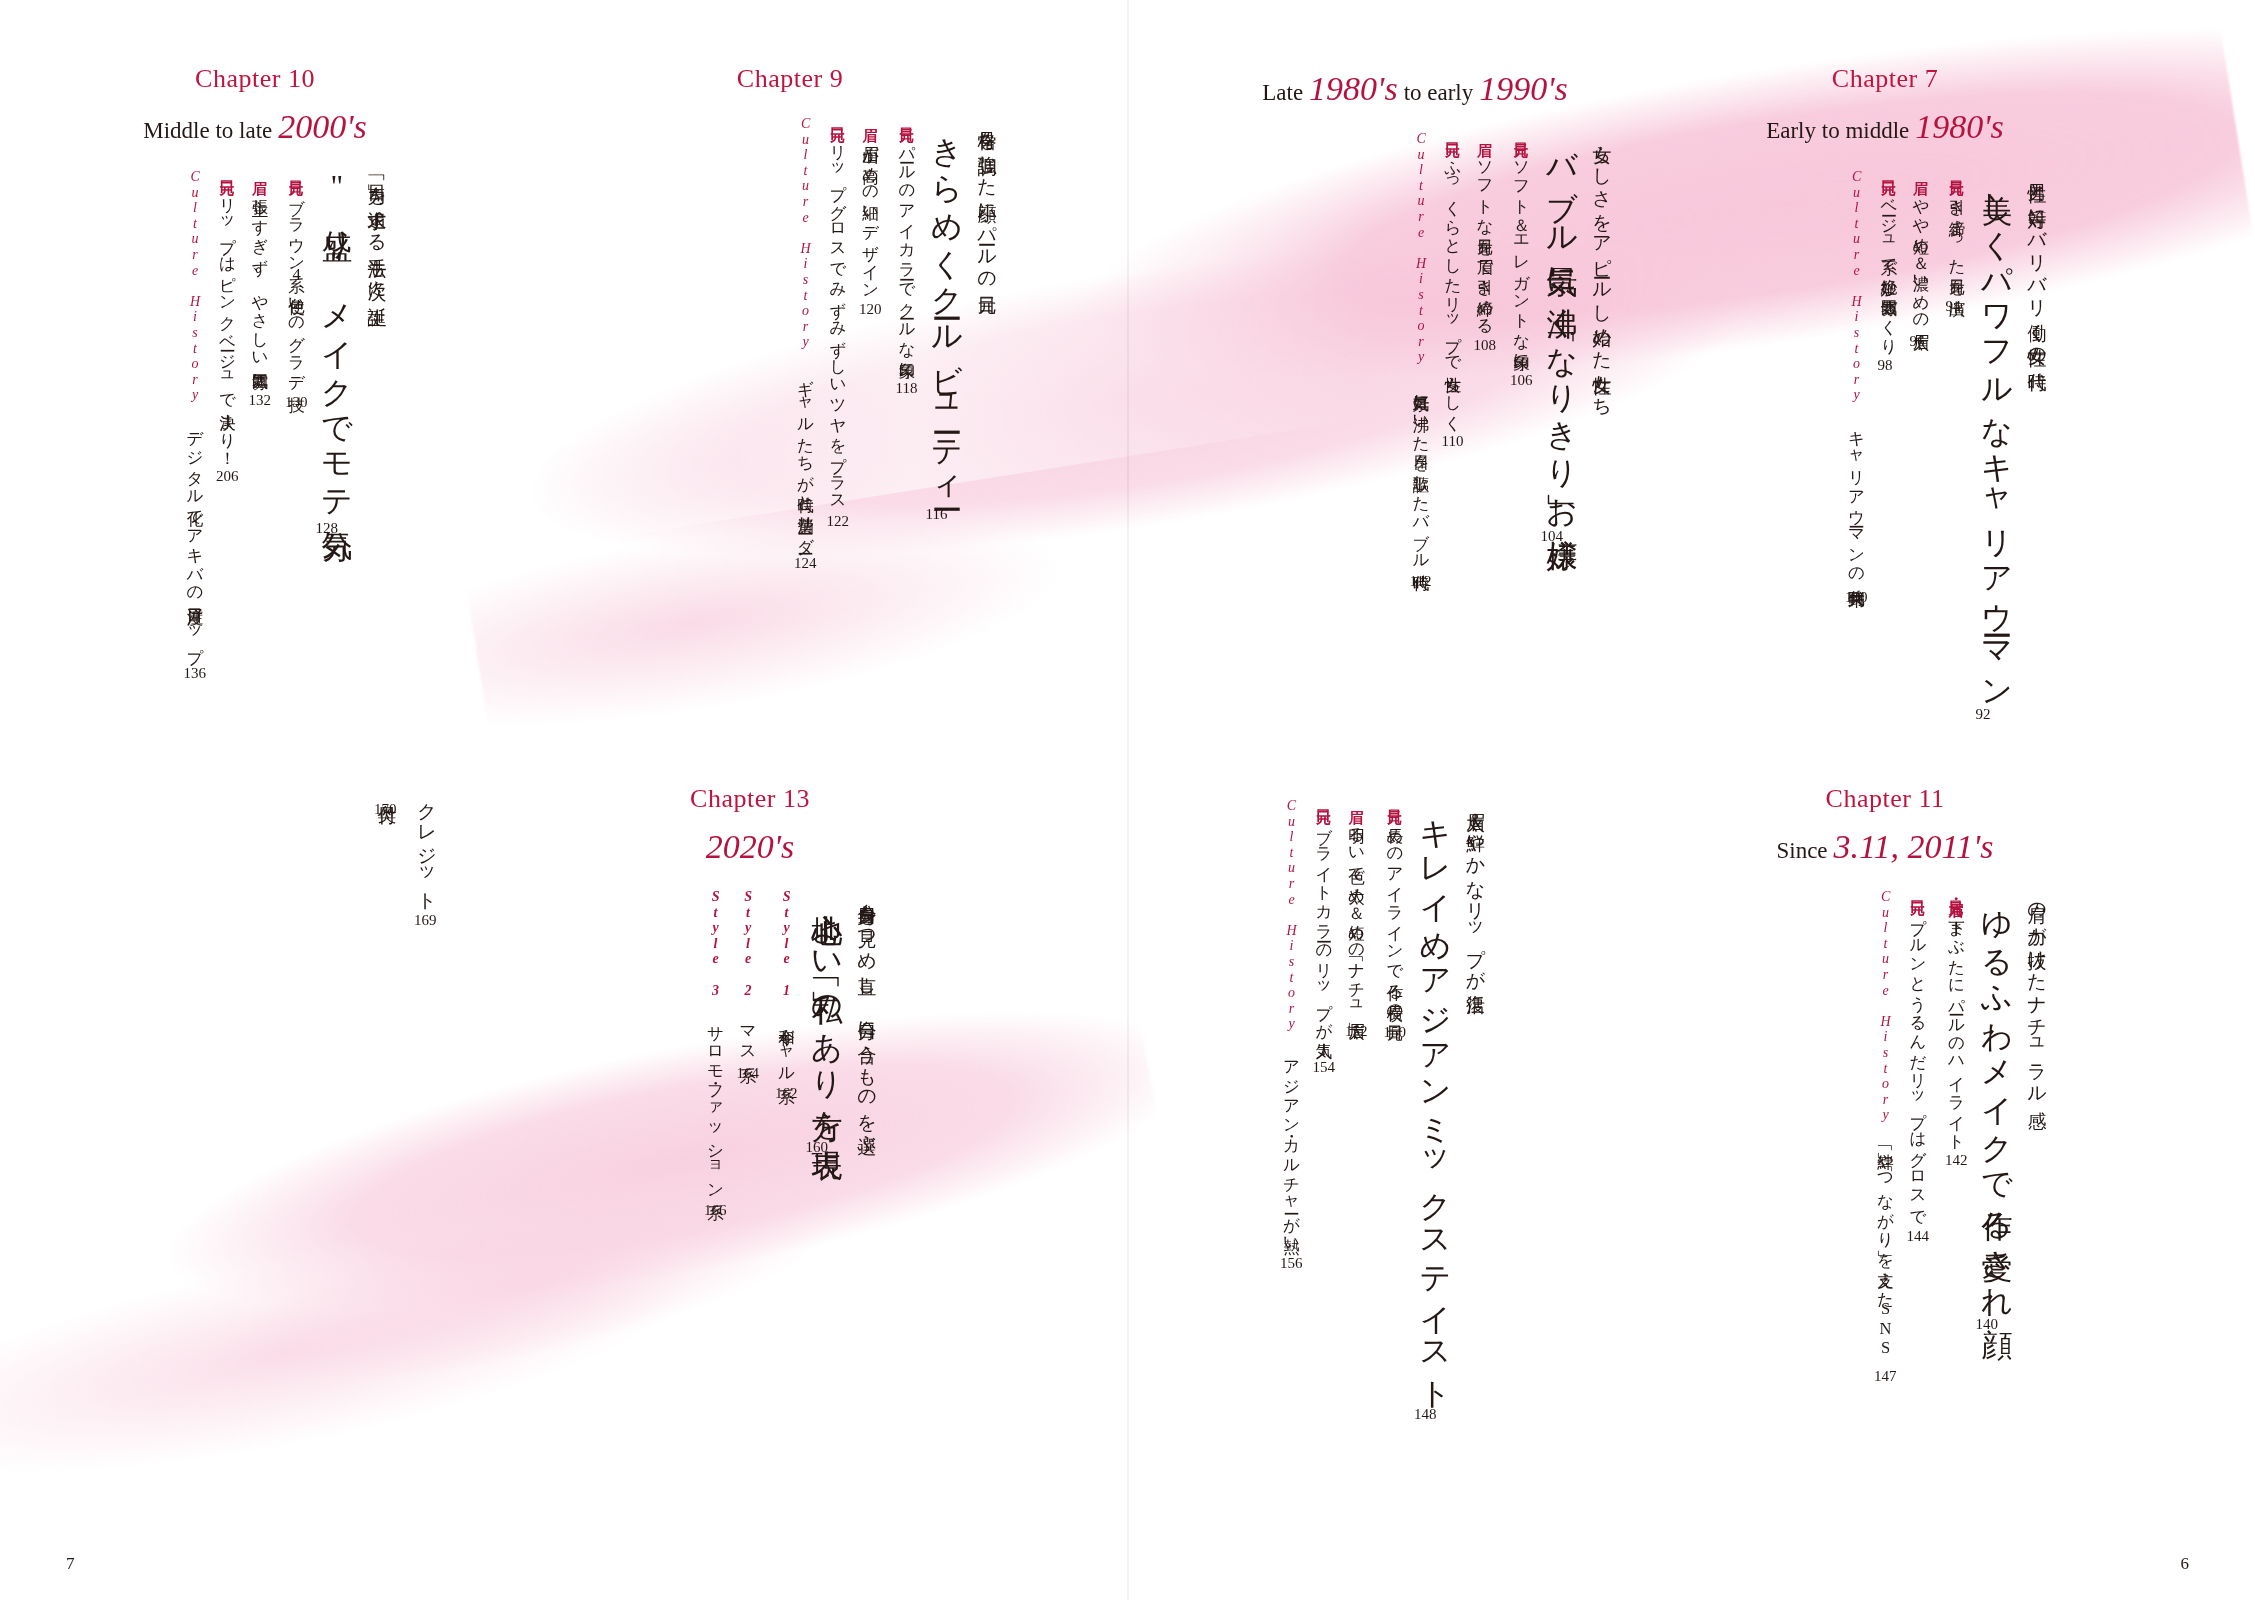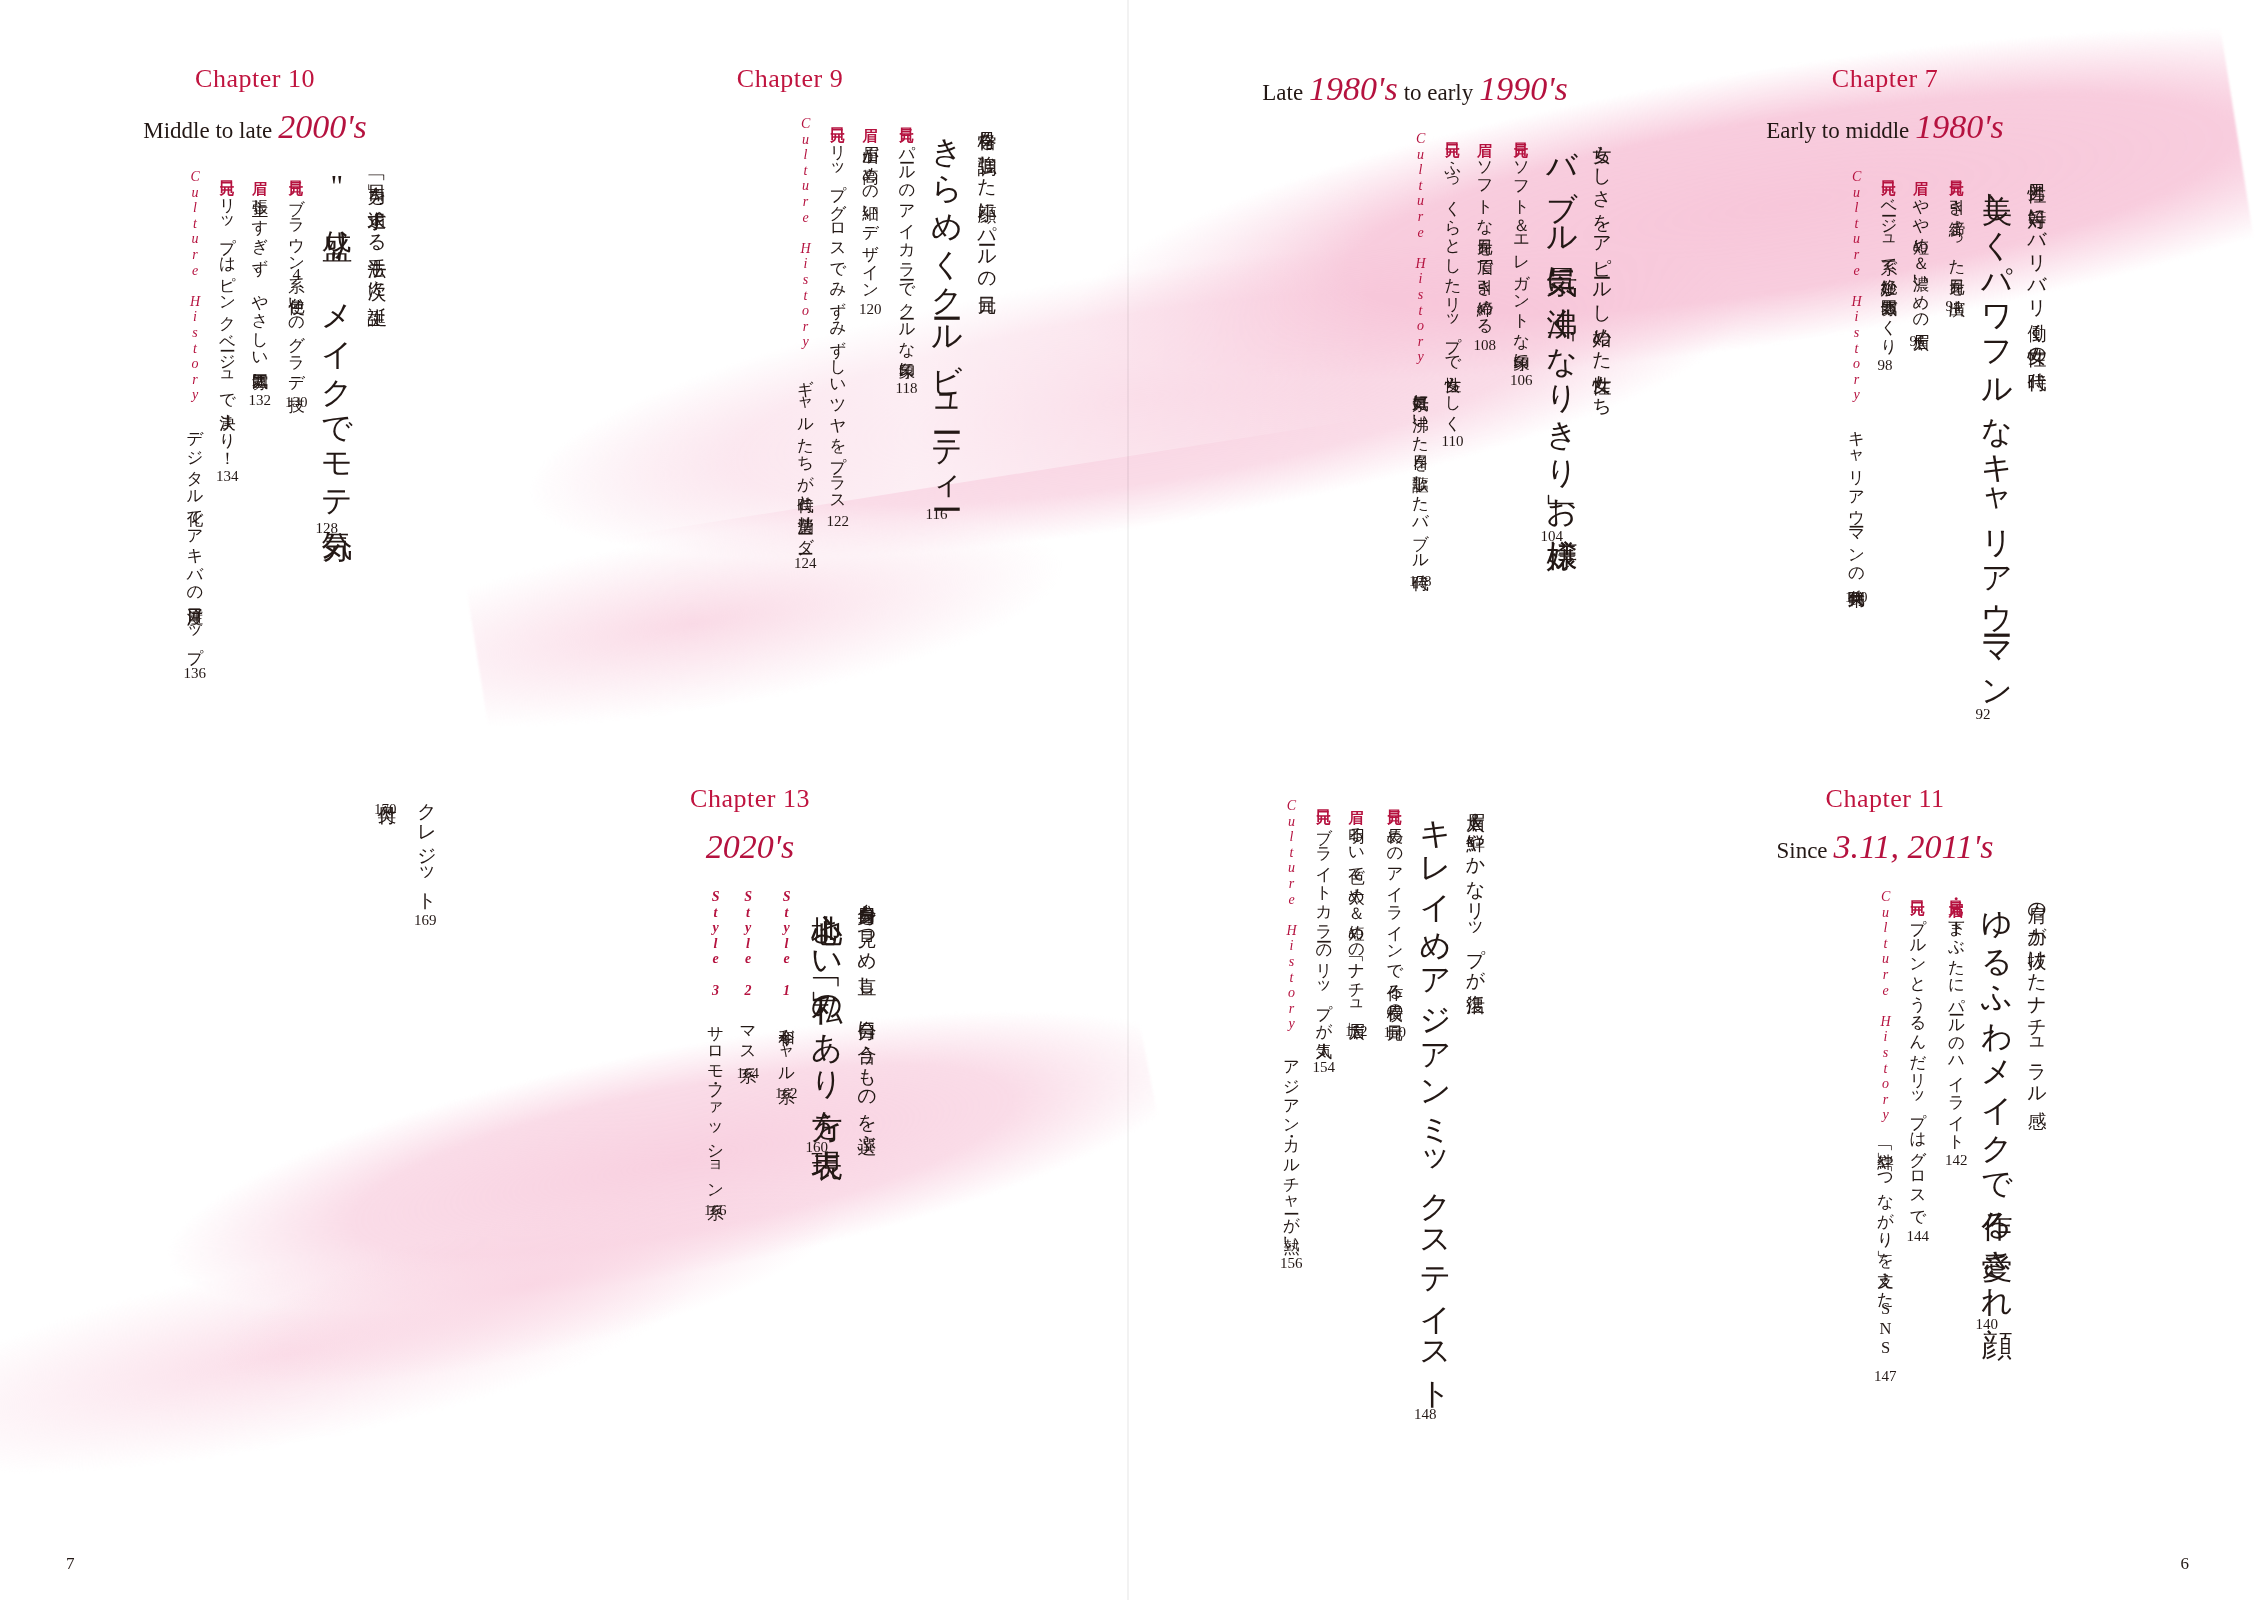--- a/index.html
+++ b/index.html
@@ -119,21 +119,21 @@
     <div class="itemwrap" style="margin-left:14px;">
       <div class="item"><span class="tag">目元</span>　<span>ブラウン系4色使いのグラデ技</span></div>
       <span class="pg">130</span>
     </div>
     <div class="itemwrap" style="margin-left:10px;">
       <div class="item"><span class="tag">眉</span>　<span>主張しすぎず、やさしい雰囲気に</span></div>
       <span class="pg">132</span>
     </div>
     <div class="itemwrap" style="margin-left:10px;">
       <div class="item"><span class="tag">口元</span>　<span>リップはピンクベージュで決まり！</span></div>
-      <span class="pg">134</span>
+      <span class="pg">206</span>
     </div>
     <div class="itemwrap" style="margin-left:10px;">
       <div class="item"><span class="culture">Culture History</span>　<span>デジタル化でアキバの注目度アップ</span></div>
       <span class="pg">136</span>
     </div>
   </div>
 </div>
 
 <div class="chapter-block" style="left:580px;top:60px;">
   <div class="ch-head" style="width:420px;">
@@ -186,21 +186,21 @@
     <div class="itemwrap" style="margin-left:10px;">
       <div class="item"><span class="tag">眉</span>　<span>ソフトな目元を眉で引き締める</span></div>
       <span class="pg">108</span>
     </div>
     <div class="itemwrap" style="margin-left:10px;">
       <div class="item"><span class="tag">口元</span>　<span>ふっくらとしたリップで女性らしく</span></div>
       <span class="pg">110</span>
     </div>
     <div class="itemwrap" style="margin-left:10px;">
       <div class="item"><span class="culture">Culture History</span>　<span>好景気に沸いた日々を謳歌したバブル時代</span></div>
-      <span class="pg">178</span>
+      <span class="pg">112</span>
     </div>
   </div>
 </div>
 
 <div class="chapter-block" style="left:1720px;top:60px;">
   <div class="ch-head" style="width:330px;">
     <span class="label">Chapter 7</span>
     <span class="era">
       <span class="sm">Early to middle</span>
       <span class="big ch-italic">1980's</span>

